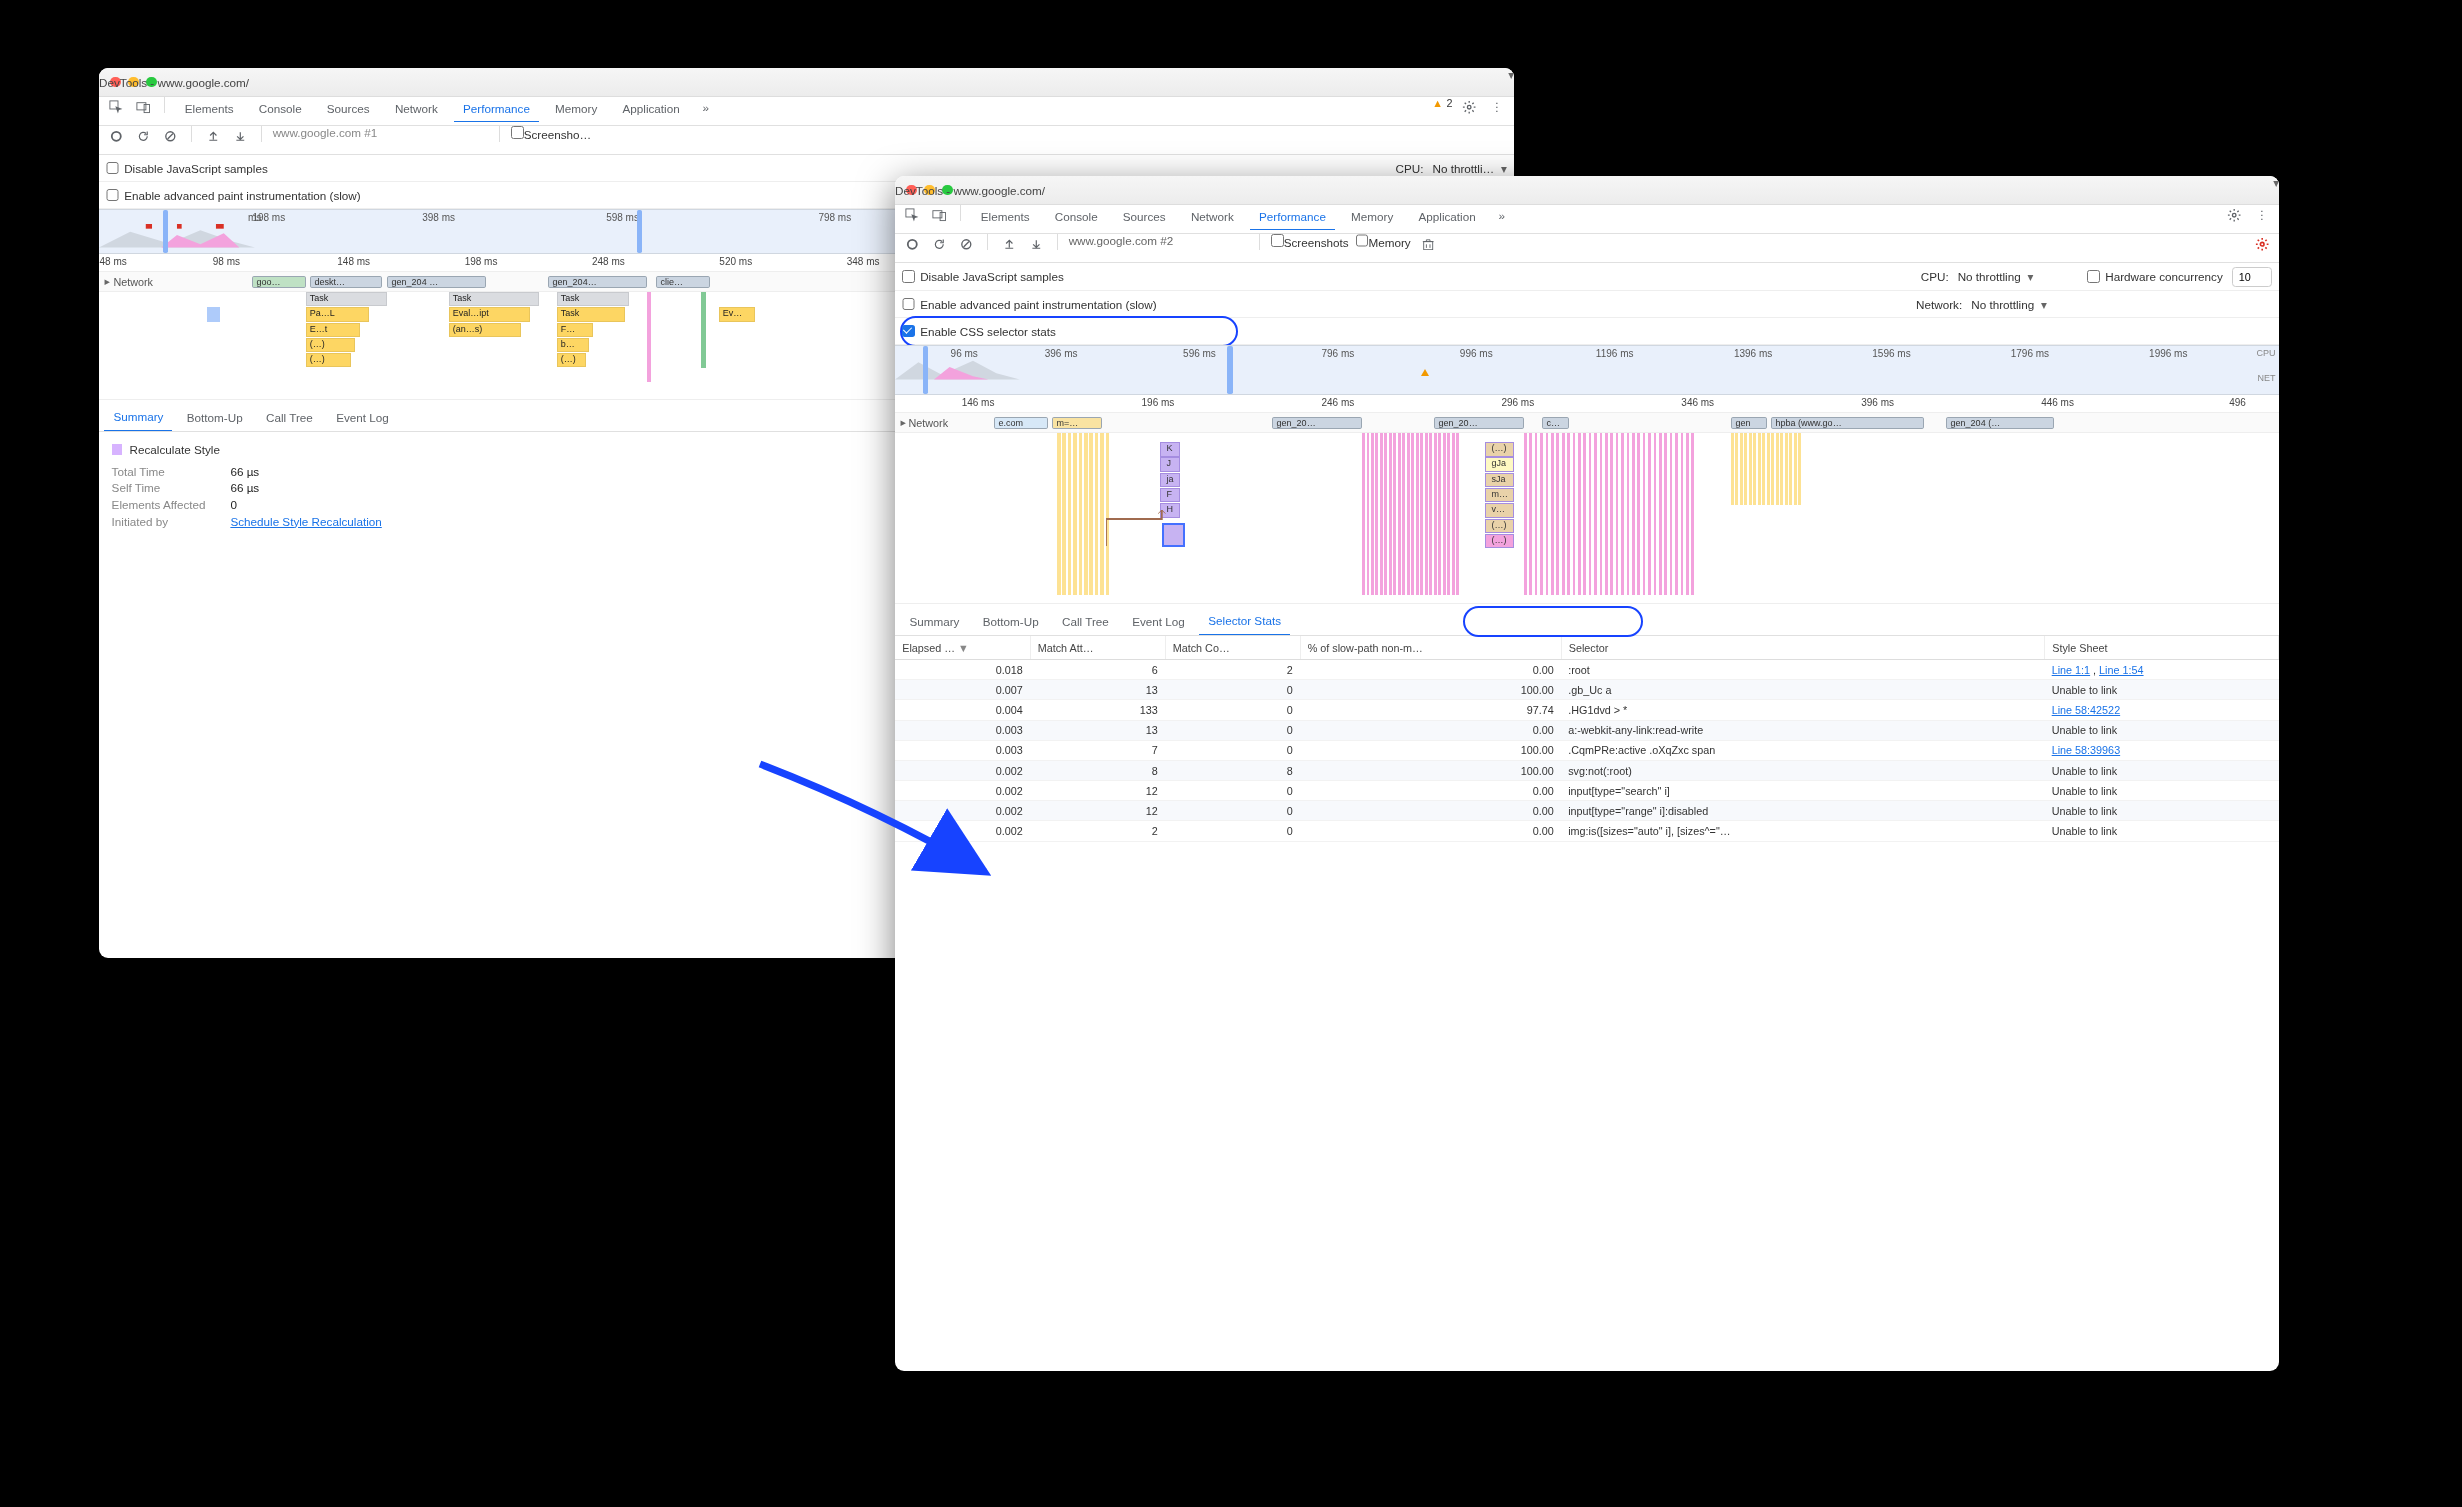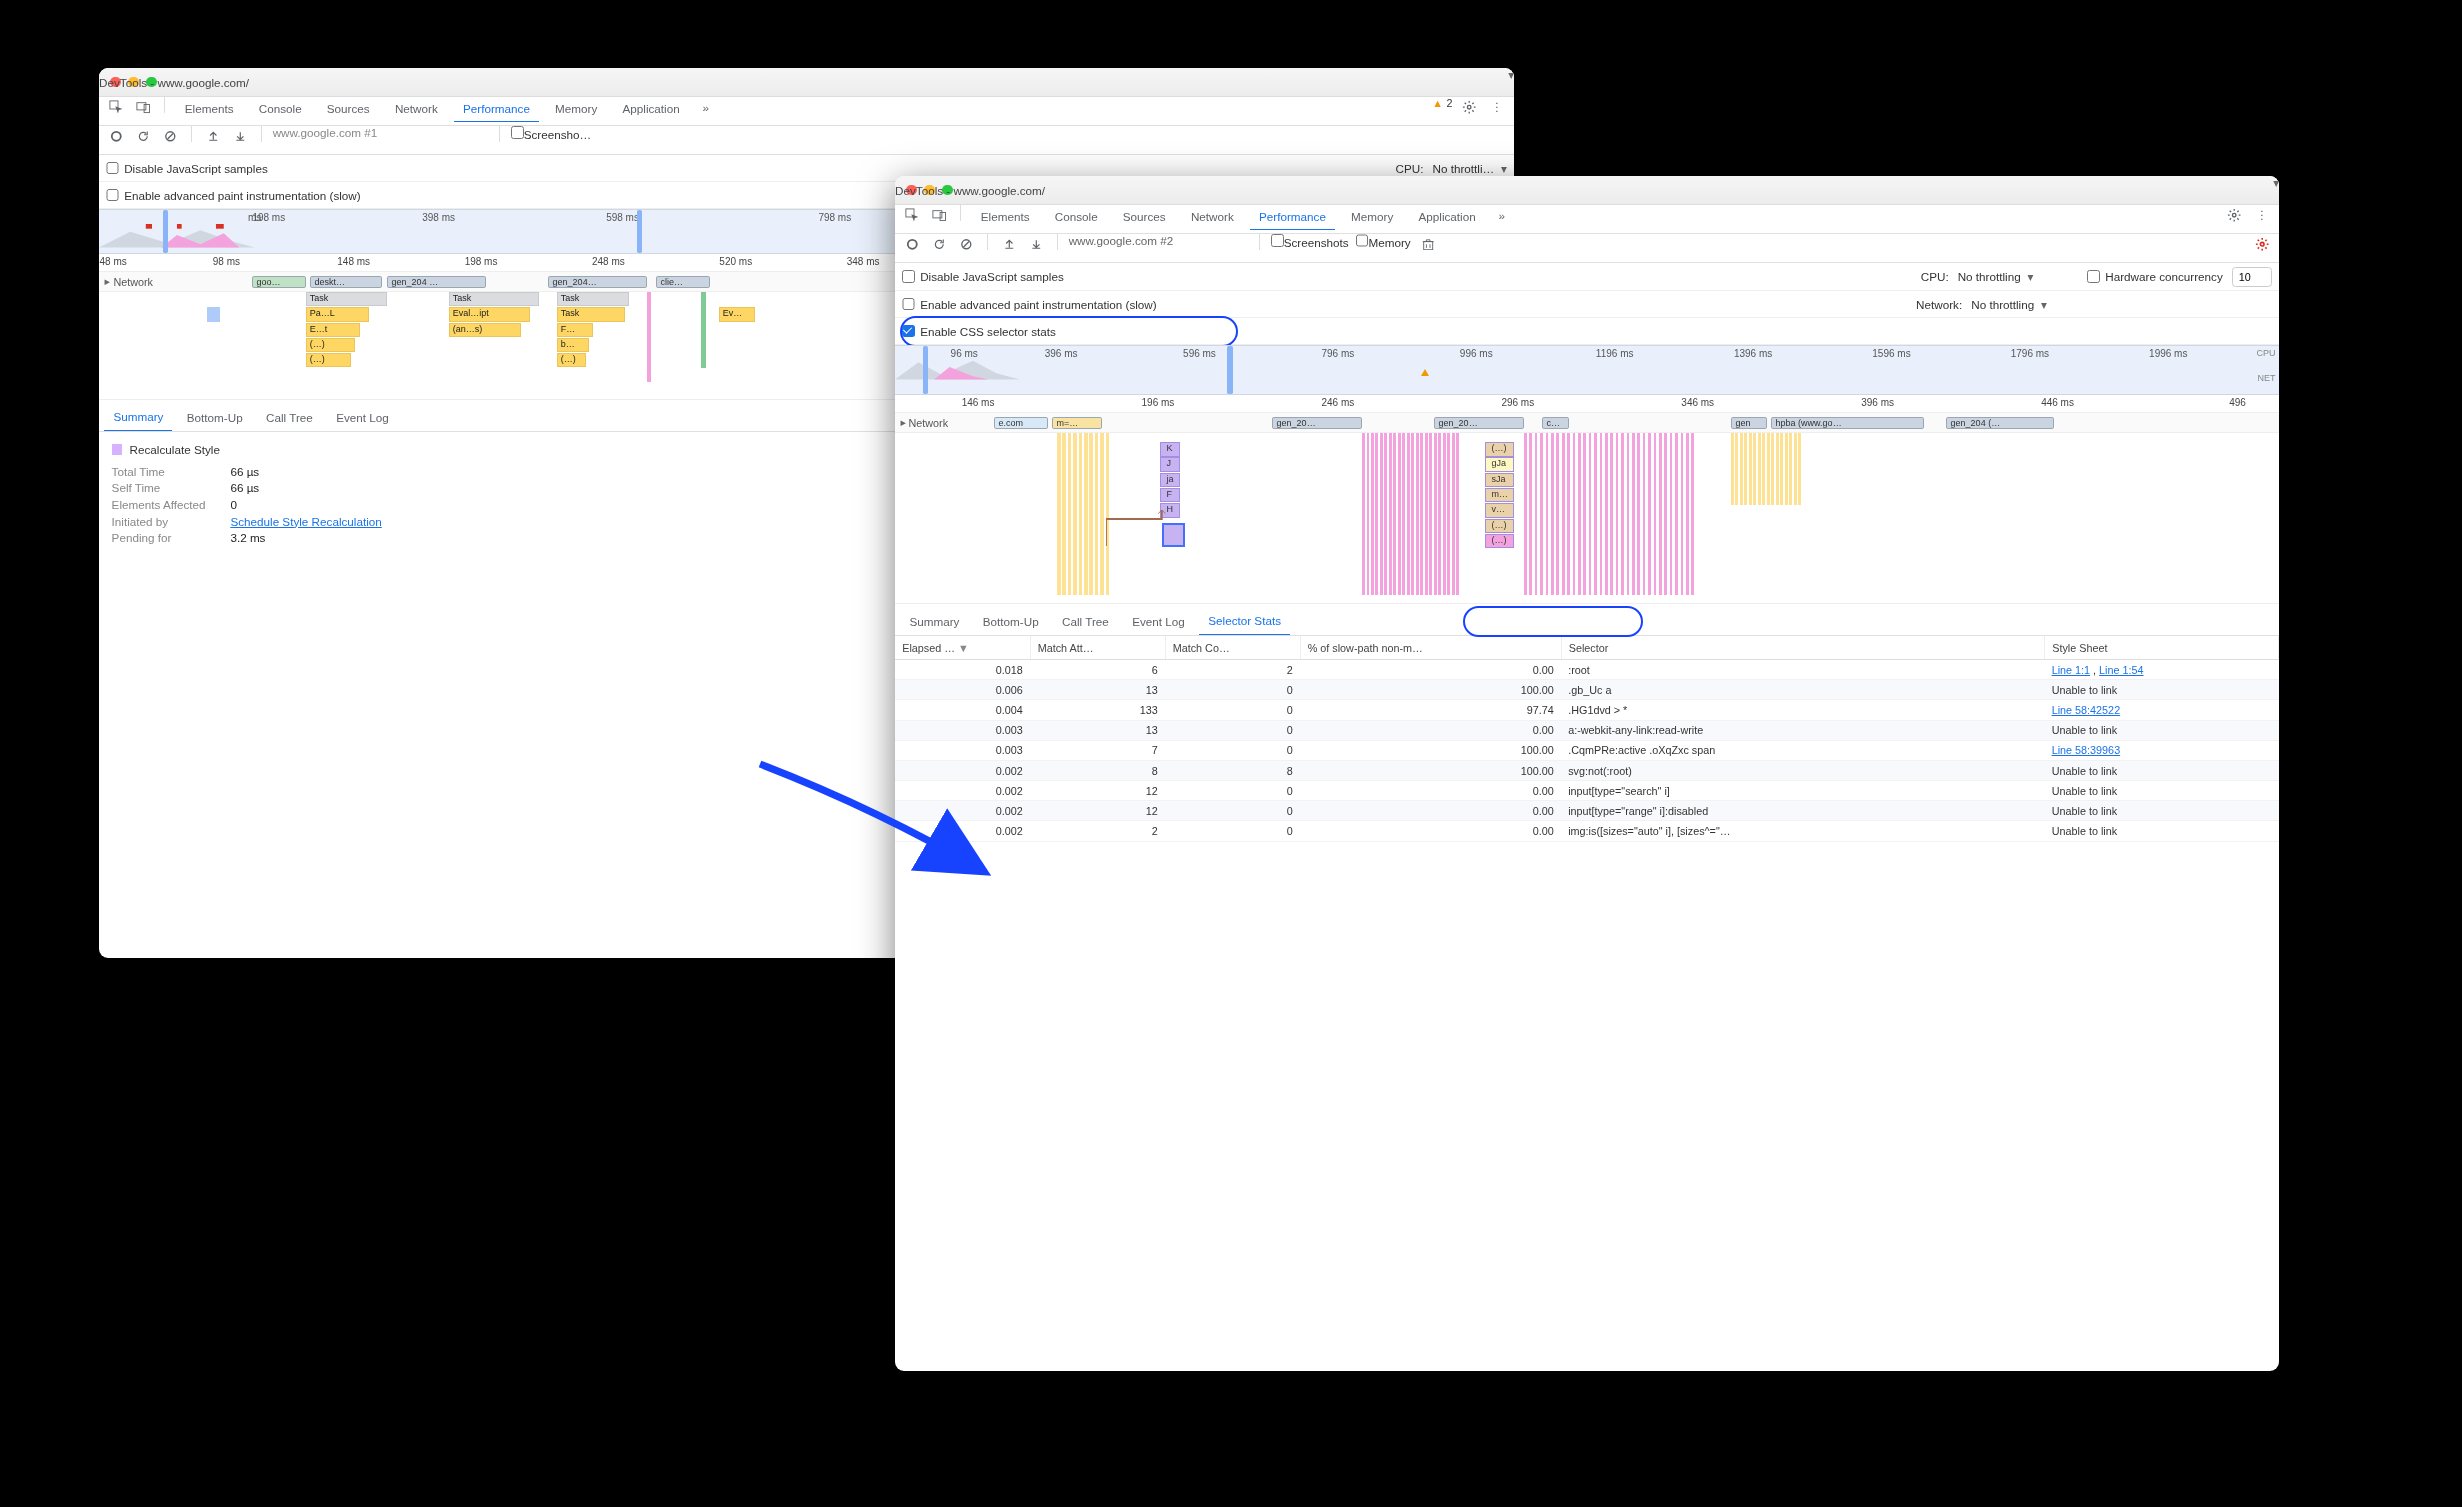--- a/index.html
+++ b/index.html
@@ -277,24 +277,20 @@
         <span class="v">66 µs</span>
       </div>
     <div class="kv">
         <span class="k">Elements Affected</span>
         <span class="v">0</span>
       </div>
     <div class="kv">
         <span class="k">Initiated by</span>
         <a class="link" href="#">Schedule Style Recalculation</a>
       </div>
-    <div class="kv">
-        <span class="k">Pending for</span>
-        <span class="v">3.2 ms</span>
-      </div>
   </div>
 </div>
 
 <div class="window" style="left:895px; top:176px; width:1384px; height:1195px;">
   <div class="titlebar">
     <div class="traffic">
       <div class="tl red"></div>
       <div class="tl yellow"></div>
       <div class="tl green"></div>
     </div>
@@ -523,21 +519,21 @@
     <tbody id="stats-body">
         <tr>
           <td class="num">0.018</td>
           <td class="num">6</td>
           <td class="num">2</td>
           <td class="num">0.00</td>
           <td>:root</td>
           <td><a class="link" href="#">Line 1:1</a> , <a class="link" href="#">Line 1:54</a></td>
         </tr>
         <tr class="alt">
-          <td class="num">0.006</td>
+          <td class="num">0.007</td>
           <td class="num">13</td>
           <td class="num">0</td>
           <td class="num">100.00</td>
           <td>.gb_Uc a</td>
           <td><span>Unable to link</span></td>
         </tr>
         <tr>
           <td class="num">0.004</td>
           <td class="num">133</td>
           <td class="num">0</td>

